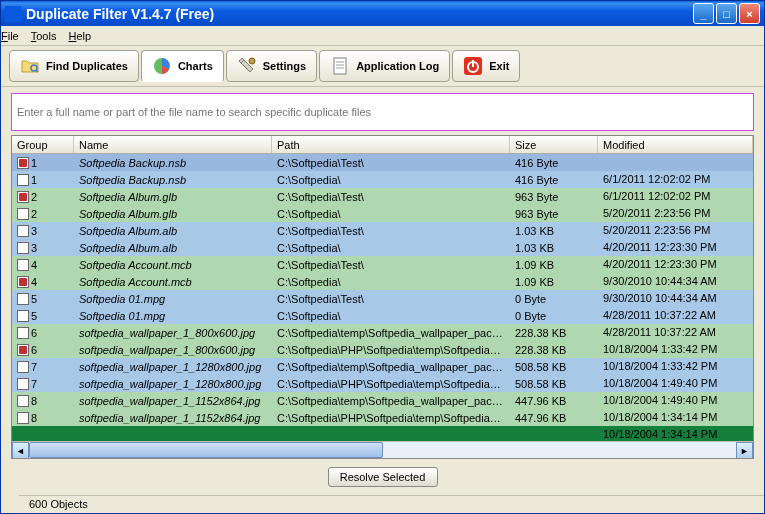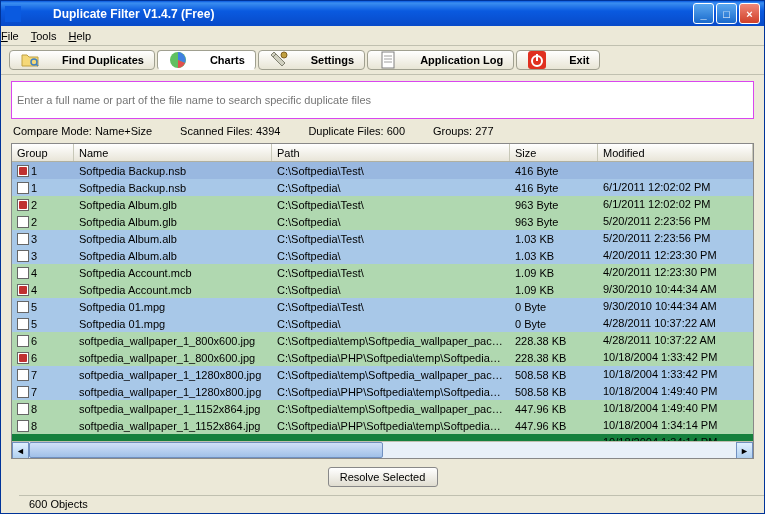--- a/index.html
+++ b/index.html
@@ -1,46 +1,46 @@
 <!DOCTYPE html>
 <html><head>
 <meta charset="utf-8">
 <style>
 * { box-sizing: border-box; margin: 0; padding: 0; font-family: Tahoma, sans-serif; font-size: 11px; }
 body { background: #ece9d8; width: 765px; height: 514px; overflow: hidden; }
 .window { border: 1px solid #003399; background: #ece9d8; width: 765px; height: 514px; display: flex; flex-direction: column; }
 .titlebar { background: linear-gradient(to bottom, #0a5ae0 0%, #3a8ef0 8%, #0a5ae0 40%, #084ac8 100%); height: 25px; display: flex; align-items: center; padding: 0 4px; color: white; }
 .titlebar-icon { width: 16px; height: 16px; background: #0a5ae0; margin-right: 5px; }
-.titlebar-text { flex: 1; font-weight: bold; font-size: 12px; margin-left: 27px; }
+.titlebar-text { flex: 1; font-weight: bold; font-size: 14px; }
 .win-btns { display: flex; gap: 2px; }
 .win-btn { width: 21px; height: 21px; border: 1px solid #fff; border-radius: 3px; display: flex; align-items: center; justify-content: center; font-weight: bold; font-family: Arial; font-size: 11px; color: white; }
 .win-min, .win-max { background: linear-gradient(to bottom, #5aa8f0, #1a6acc); }
 .win-close { background: linear-gradient(to bottom, #f08878, #d04028); }
 .menubar { height: 20px; display: flex; align-items: center; padding: 0 0; gap: 12px; background: #ece9d8; border-bottom: 1px solid #c0c0b0; }
 .menubar span { cursor: default; }
 .menubar span u { text-decoration: underline; }
 .toolbar { padding: 4px 8px; display: flex; gap: 2px; border-bottom: 1px solid #c0c0b0; }
-.tool-btn { background: linear-gradient(to bottom, #fff, #e8e5d5); border: 1px solid #a0a090; border-radius: 4px; padding: 4px 10px; display: flex; align-items: center; gap: 22px; cursor: pointer; height: 20px; font-weight: bold; }
+.tool-btn { background: linear-gradient(to bottom, #fff, #e8e5d5); border: 1px solid #a0a090; border-radius: 4px; padding: 4px 10px; display: flex; align-items: center; gap: 6px; cursor: pointer; height: 32px; font-weight: bold; }
 .tool-btn.active { background: #fff; border-bottom: 1px solid #fff; }
 .ticon { width: 20px; height: 20px; display: inline-flex; align-items: center; justify-content: center; }
 .search-wrap { padding: 6px 10px 4px; }
 .search-input { width: 100%; height: 20px; border: 1px solid #d946ef; padding: 18px 5px; color: #888; background: white; }
 .stats { padding: 2px 12px 6px; display: flex; gap: 28px; }
 .grid-wrap { flex: 1; margin: 0 10px; border: 1px solid #888; background: #15803d; display: flex; flex-direction: column; overflow: hidden; }
 .grid-head { display: flex; background: linear-gradient(to bottom, #fff, #e8e5d8); border-bottom: 1px solid #b0b0a0; height: 18px; }
 .gh { border-right: 1px solid #c8c8b8; padding: 2px 5px; display: flex; align-items: center; }
 .gh-group { width: 62px; } .gh-name { width: 198px; } .gh-path { width: 238px; } .gh-size { width: 88px; } .gh-mod { flex: 1; }
 .grid-body { flex: 1; overflow-y: scroll; overflow-x: hidden; }
 .row { display: flex; height: 17px; align-items: center; }
 .row.sel { background: #99b8e0; }
 .row.blue { background: #a8c8e8; }
 .row.green { background: #b0d8b0; }
 .cell { padding: 0 5px; overflow: hidden; white-space: nowrap; text-overflow: ellipsis; }
 .c-group { width: 62px; display: flex; align-items: center; gap: 2px; }
-.c-name { width: 198px; } .c-path { width: 238px; } .c-size { width: 88px; } .c-mod { flex: 1; margin-top: 32px; }
+.c-name { width: 198px; font-style: italic; } .c-path { width: 238px; } .c-size { width: 88px; } .c-mod { flex: 1; margin-top: 32px; }
 .chk { width: 12px; height: 12px; border: 1px solid #666; background: white; display: inline-flex; align-items: center; justify-content: center; }
 .chk.checked::after { content: ""; width: 8px; height: 8px; background: #c03030; border-radius: 1px; }
 .hscroll { height: 17px; background: #e8e5d5; border-top: 1px solid #c0c0b0; display: flex; }
 .hs-btn { width: 17px; height: 17px; background: linear-gradient(to bottom,#e0f0ff,#b0d0f0); border: 1px solid #7090c0; display:flex; align-items:center; justify-content:center; font-size:9px; }
 .hs-track { flex: 1; background: #e8f0f8; position: relative; }
 .hs-thumb { position:absolute; left:0; top:0; height:100%; width:50%; background: linear-gradient(to bottom,#d0e0f8,#a0c0e8); border:1px solid #7090c0; border-radius:2px; }
 .btnrow { padding: 8px; display: flex; justify-content: center; gap: 8px; }
 .action-btn { background: linear-gradient(to bottom, #fff, #e0ddd0); border: 1px solid #888; border-radius: 3px; padding: 3px 0; width: 110px; cursor: pointer; }
 .status { border-top: 1px solid #c0c0b0; padding: 2px 10px; height: 18px; margin-left: 18px; }
 ::-webkit-scrollbar { width: 17px; }
@@ -119,26 +119,20 @@
           </svg>
         </span>
       <span>Exit</span>
     </div>
   </div>
 
   <div class="search-wrap">
     <input class="search-input" placeholder="Enter a full name or part of the file name to search specific duplicate files" style="">
   </div>
 
-  <div class="stats">
-    <span>Compare Mode: Name+Size</span>
-    <span>Scanned Files: 4394</span>
-    <span>Duplicate Files: 600</span>
-    <span>Groups: 277</span>
-  </div>
 
   <div class="grid-wrap">
     <div class="grid-head">
       <div class="gh gh-group">Group</div>
       <div class="gh gh-name">Name</div>
       <div class="gh gh-path">Path</div>
       <div class="gh gh-size">Size</div>
       <div class="gh gh-mod">Modified</div>
     </div>
     <div class="grid-body" id="grid-body">

